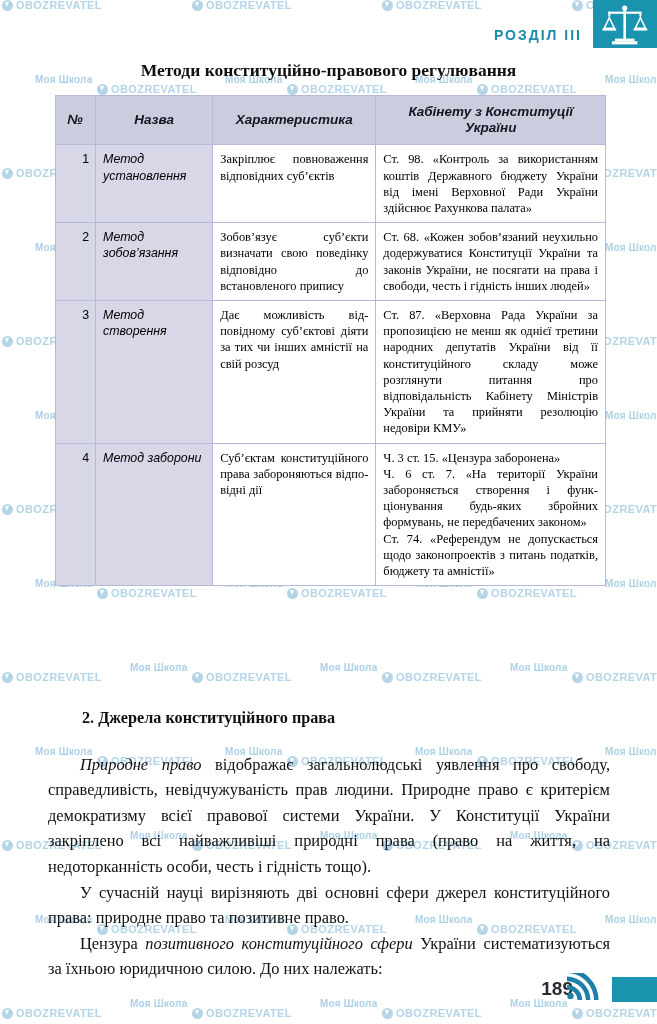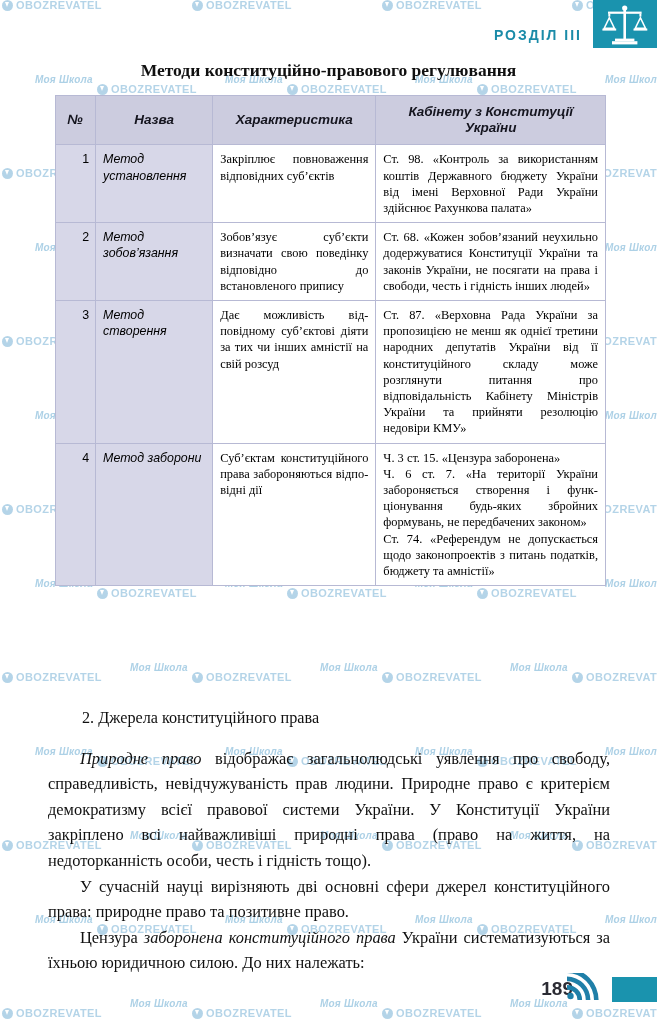--- a/index.html
+++ b/index.html
@@ -9,21 +9,21 @@
     font-family:"Liberation Serif", serif;
     position:relative;
     overflow:hidden;
   }
   .page{position:absolute;inset:0;}
 
   
   .wm-layer{position:absolute;inset:0;pointer-events:none;z-index:3;}
   .wm{position:absolute;white-space:nowrap;font-family:"Liberation Sans",sans-serif;}
   .wm-school{
-    font-style:italic;font-weight:bold;font-size:10px;color:#9fc9e2;
+    font-weight:bold;font-size:10px;color:#9fc9e2;
     letter-spacing:.2px;opacity:.85;
   }
   .wm-oboz{
     display:flex;align-items:center;gap:3px;
     font-weight:bold;font-size:11px;color:#a8cde4;letter-spacing:.4px;opacity:.85;
   }
   .wm-oboz .dot{
     width:11px;height:11px;border-radius:50%;
     background:#a8cde4;display:inline-block;position:relative;flex:0 0 auto;
   }
@@ -82,21 +82,21 @@
   .c-ex{width:254px;}
   .tbl thead .c-num,.tbl thead .c-name{background:#ccccdf!important;}
   .jfull{text-align:justify;font-family:Liberation Serif, serif;}
 
   
   .body-text{
     position:absolute;left:48px;top:706px;width:562px;z-index:4;
     font-family:"Liberation Serif",serif;
     font-size:16.4px;line-height:25.6px;color:#101010;
   }
-  .sec-head{font-weight:normal;font-size:16.2px;margin:0 0 14px 34px;}
+  .sec-head{font-weight:bold;font-size:16.2px;margin:0 0 20px 34px;}
   .para{margin:0;text-indent:32px;text-align:justify;}
   .para i{font-style:italic;}
 
   
   .footer{position:absolute;left:0;right:0;bottom:0;height:64px;z-index:5;}
   .pageno{
     position:absolute;right:84px;bottom:24px;
     font-family:"Liberation Sans",sans-serif;
     font-weight:bold;font-size:19px;color:#2b2b33;
   }
@@ -407,21 +407,21 @@
           <div class="jfull">Ст. 74. «Референдум не до­пускається щодо законопроектів з питань податків, бюджету та амністії»</div>
         </td>
       </tr>
     </tbody>
   </table>
 
   <div class="body-text">
     <div class="sec-head">2. Джерела конституційного права</div>
     <p class="para"><i>Природне право</i><span> відображає загальнолюдські уявлення про свободу, справедливість, невідчужуваність прав людини. При­родне право є критерієм демократизму всієї правової системи України. У Конституції України закріплено всі найважливіші природні права (право на життя, на недоторканність особи, честь і гідність тощо).</span></p>
     <p class="para">У сучасній науці вирізняють дві основні сфери джерел кон­ституційного права: природне право та позитивне право.</p>
-    <p class="para"><span>Цензура </span><i>заборонена конституційного права</i><span> України сис­тематизуються за їхньою юридичною силою. До них належать:</span></p>
+    <p class="para"><span>Цензура </span><i>позитивного конституційного сфери</i><span> України сис­тематизуються за їхньою юридичною силою. До них належать:</span></p>
   </div>
 
   <div class="footer">
     <div class="pageno">189</div>
     <div class="wifi">
       <svg width="34" height="27" viewBox="0 0 34 27">
         <g fill="#1f7fa8">
           <circle cx="3.5" cy="23" r="3.2"></circle>
           <path d="M0 16.5 a10.5 10.5 0 0 1 10.5 10.5 h4.6 A15.1 15.1 0 0 0 0 11.9 Z"></path>
           <path d="M0 8.2 a18.8 18.8 0 0 1 18.8 18.8 h4.6 A23.4 23.4 0 0 0 0 3.6 Z"></path>

